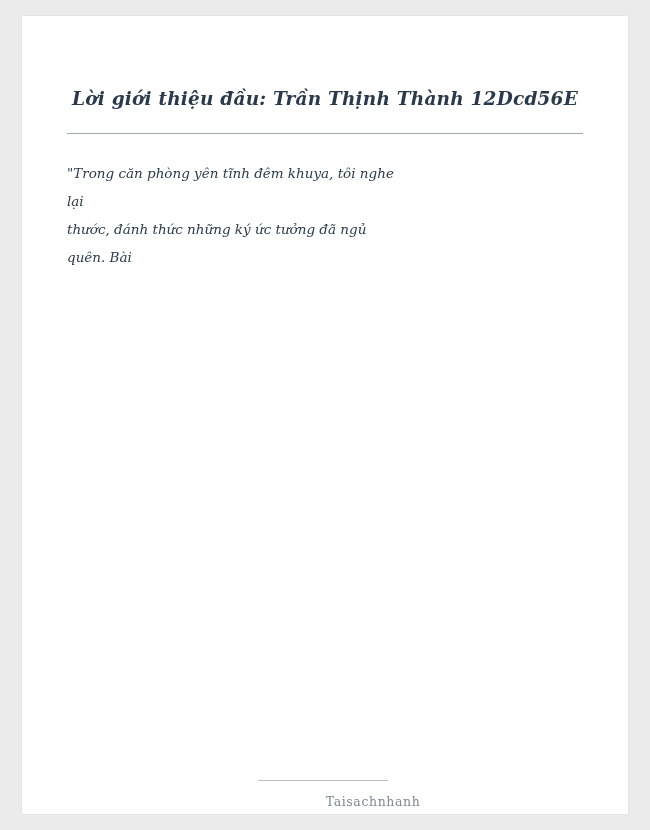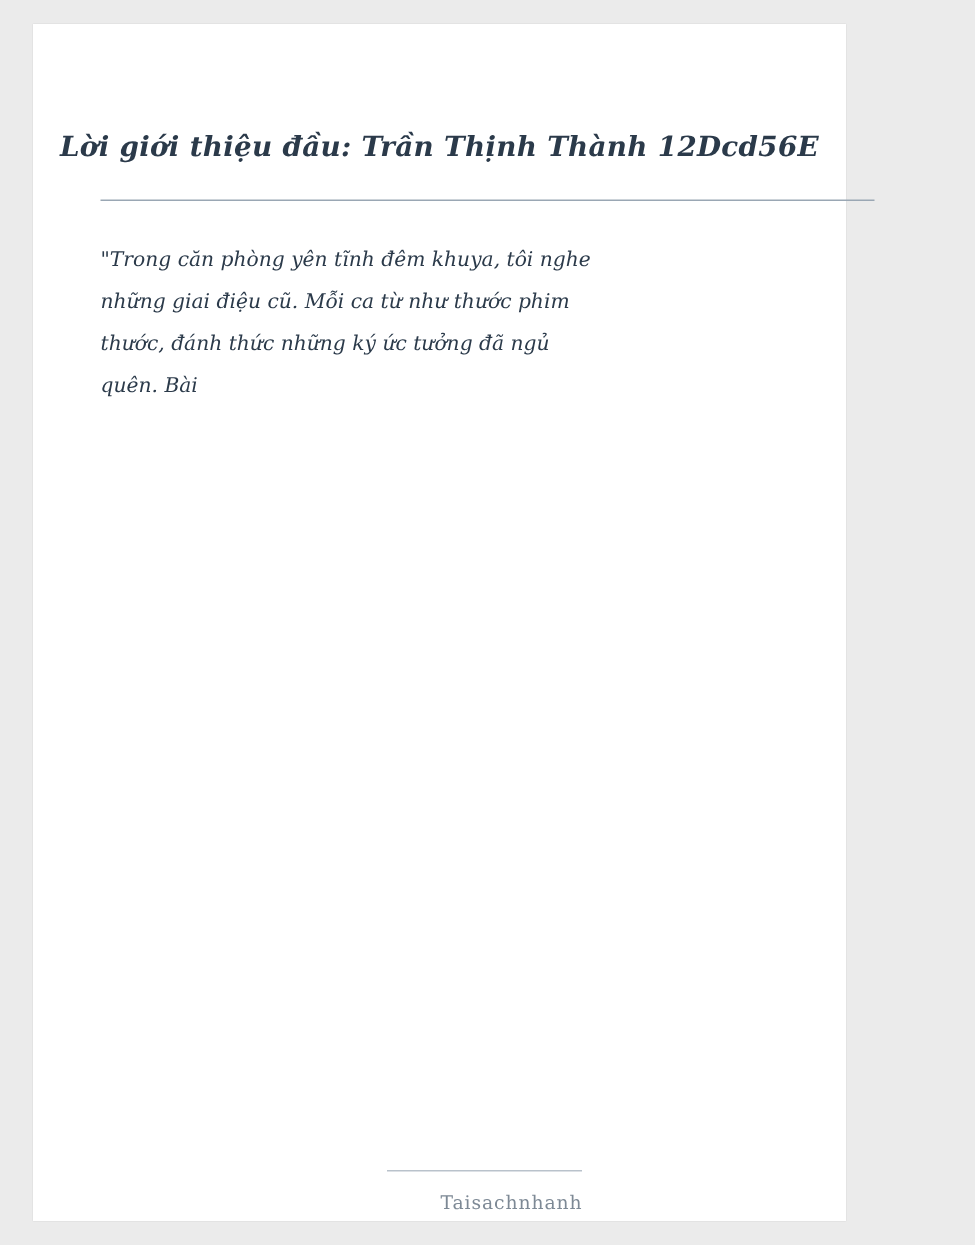--- a/index.html
+++ b/index.html
@@ -10,21 +10,21 @@
     width: 650px;
     height: 830px;
     background: #ebebeb;
     font-family: "DejaVu Serif", serif;
     overflow: hidden;
   }
   .page {
     position: absolute;
     left: 22px;
     top: 16px;
-    width: 542px;
+    width: 606px;
     height: 798px;
     background: #ffffff;
     box-sizing: border-box;
     box-shadow: 0 0 1px rgba(0,0,0,0.12);
   }
   .doc-title {
     position: absolute;
     left: 0;
     top: 72px;
     width: 100%;
@@ -85,21 +85,21 @@
 <body>
 
 <div class="page">
 
   <div class="doc-title">Lời giới thiệu đầu: Trần Thịnh Thành 12Dcd56E</div>
 
   <div class="title-rule"></div>
 
   <div class="body-text">
     <span class="line">"Trong căn phòng yên tĩnh đêm khuya, tôi nghe</span>
-    <span class="line">những giai điệu cũ. Mỗi ca từ như thước phim</span>
+    <span class="line">lại</span>
     <span class="line">thước, đánh thức những ký ức tưởng đã ngủ</span>
     <span class="line">quên. Bài</span>
   </div>
 
   <div class="footer-rule"></div>
 
   <div class="footer-text">Taisachnhanh</div>
 
 </div>
 

